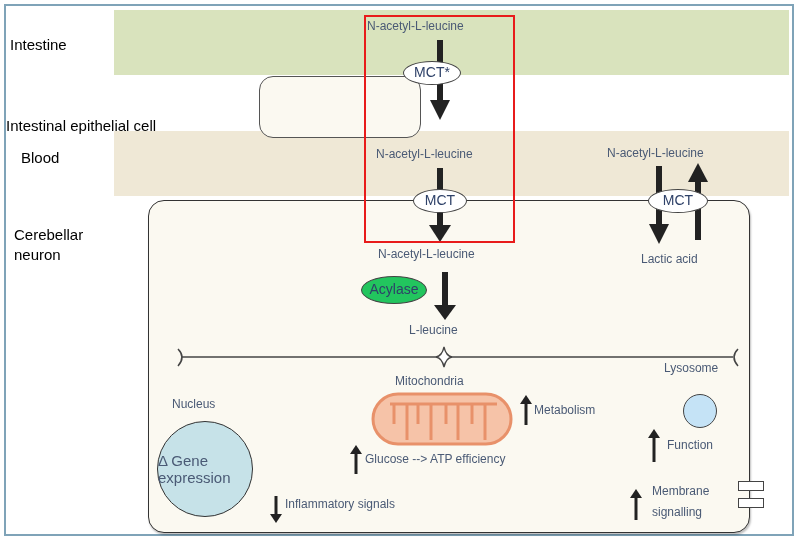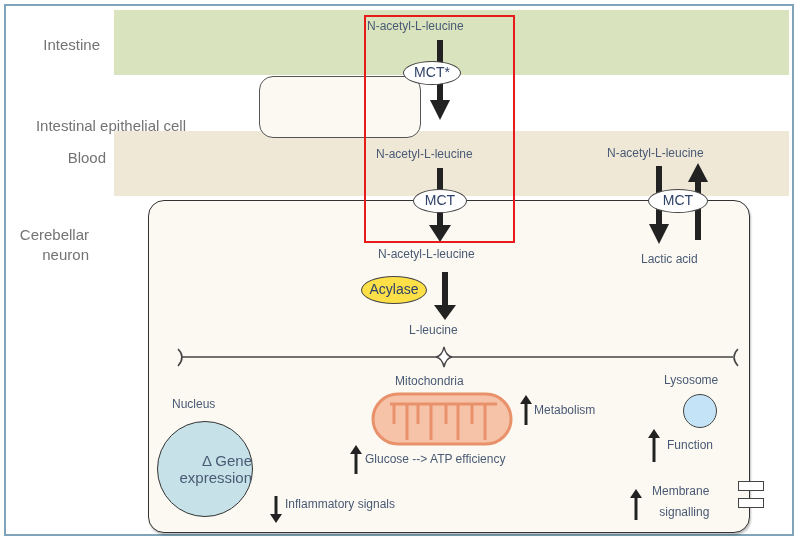--- a/index.html
+++ b/index.html
@@ -3,36 +3,36 @@
 <meta charset="utf-8">
 <style>
   html, body { margin: 0; padding: 0; background: #ffffff; }
   body { width: 800px; height: 543px; position: relative; overflow: hidden;
          font-family: "Liberation Sans", "DejaVu Sans", sans-serif; }
   .frame { position: absolute; left: 4px; top: 4px; width: 790px; height: 532px;
            border: 2px solid #7fa3b8; box-sizing: border-box; }
   .band { position: absolute; }
   .band-intestine { left: 114px; top: 10px; width: 675px; height: 65px; background: #d9e3bd; }
   .band-blood { left: 114px; top: 131px; width: 675px; height: 65px; background: #efe8d6; }
-  .lbl { position: absolute; color: #737373; font-size: 15px; text-align: right; }
+  .lbl { position: absolute; color: #000000; font-size: 15px; text-align: left; }
   .epi-cell { position: absolute; left: 259px; top: 76px; width: 160px; height: 60px;
               background: #fbf9f1; border: 1.5px solid #555; border-radius: 14px; }
   .neuron { position: absolute; left: 148px; top: 200px; width: 600px; height: 331px;
             background: #fbf9f1; border: 1.5px solid #333; border-radius: 16px;
             box-shadow: 1px 2px 2px rgba(0,0,0,0.25); }
   .txt { position: absolute; color: #4a5a75; font-size: 12px; white-space: nowrap; }
   .oval { position: absolute; background: #ffffff; border: 1.5px solid #444; border-radius: 50%;
           color: #2e4168; font-size: 14px; text-align: center; box-sizing: border-box; }
-  .acylase { background: #fde047; }
+  .acylase { background: #22c55e; }
   .highlight { position: absolute; left: 364px; top: 15px; width: 151px; height: 228px;
                border: 2px solid #e81b1b; box-sizing: border-box; }
   svg.overlay { position: absolute; left: 0; top: 0; }
   .nucleus { position: absolute; left: 157px; top: 421px; width: 96px; height: 96px;
              background: #c6e2e8; border: 1.5px solid #333; border-radius: 50%;
-             color: #4a5a75; font-size: 15px; text-align: right; box-sizing: border-box;
+             color: #4a5a75; font-size: 15px; text-align: left; box-sizing: border-box;
              display: flex; flex-direction: column; justify-content: center; }
   .lysosome { position: absolute; left: 683px; top: 394px; width: 34px; height: 34px;
               background: #c5e3f6; border: 1.5px solid #444; border-radius: 50%; box-sizing: border-box; }
   .receptor { position: absolute; width: 26px; height: 10px; background: #fff;
               border: 1.5px solid #444; box-sizing: border-box; }
 </style>
 </head>
 <body>
 
 <div class="frame"></div>
@@ -116,28 +116,28 @@
 <div class="txt" style="left:378px;top:247px;">N-acetyl-L-leucine</div>
 <div class="txt" style="left:409px;top:323px;">L-leucine</div>
 <div class="txt" style="left:641px;top:252px;text-align:right;">Lactic acid</div>
 
 <div class="txt" style="left:172px;top:397px;">Nucleus</div>
 <div class="nucleus">
   <div>Δ Gene</div>
   <div>expression</div>
 </div>
 <div class="txt" style="left:395px;top:374px;text-align:center;">Mitochondria</div>
-<div class="txt" style="left:664px;top:373px;">Lysosome</div>
+<div class="txt" style="left:664px;top:361px;">Lysosome</div>
 <div class="lysosome"></div>
 
 <div class="txt" style="left:534px;top:403px;">Metabolism</div>
 <div class="txt" style="left:365px;top:452px;">Glucose --&gt; ATP efficiency</div>
 <div class="txt" style="left:285px;top:497px;">Inflammatory signals</div>
 <div class="txt" style="left:667px;top:438px;">Function</div>
-<div class="txt" style="left:652px;top:481px;line-height:21px;text-align:right;">
+<div class="txt" style="left:652px;top:481px;line-height:21px;text-align:left;">
   <div>Membrane</div>
   <div>signalling</div>
 </div>
 
 <div class="receptor" style="left:738px;top:481px;"></div>
 <div class="receptor" style="left:738px;top:498px;"></div>
 
 <div class="highlight"></div>
 
 </body></html>

